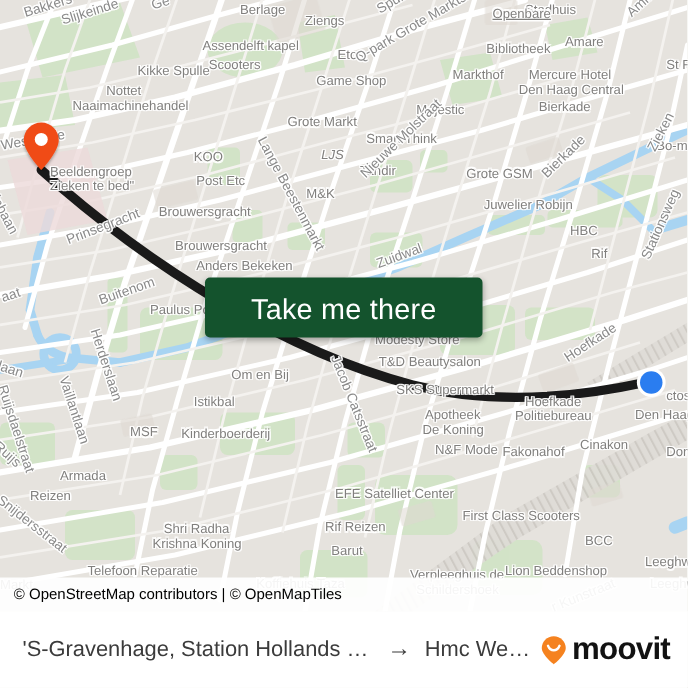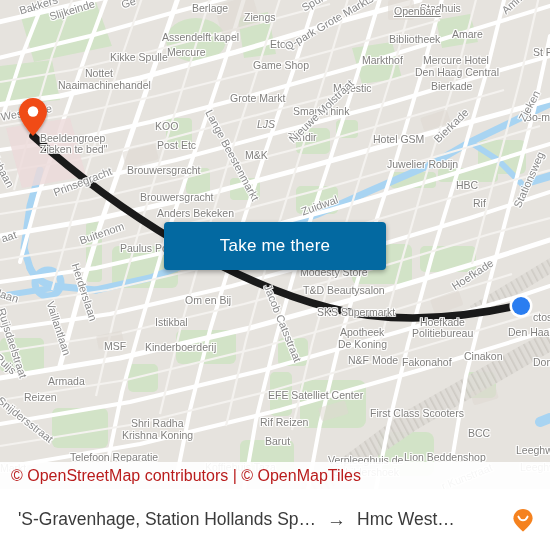--- a/index.html
+++ b/index.html
@@ -77,43 +77,43 @@
     height: 26px;
   }
 
   
   #take-me-there {
     position: absolute;
     left: 164px;
     top: 222px;
     width: 222px;
     height: 48px;
-    background: #0369a1;
+    background: #14532d;
     border: none;
     border-radius: 4px;
     color: #ffffff;
     font-family: "Liberation Sans", sans-serif;
-    font-size: 17px;
+    font-size: 23px;
     letter-spacing: .2px;
     cursor: pointer;
     box-shadow: 0 2px 5px rgba(0,0,0,.33);
     padding: 12px;
   }
 
   
   #attribution {
     position: absolute;
     left: 0;
     bottom: 0;
     width: 550px;
     height: 27px;
     line-height: 27px;
     background: rgba(255,255,255,.92);
-    color: #b91c1c;
-    font-size: 16px;
+    color: #000000;
+    font-size: 12px;
     padding-left: 11px;
     box-sizing: border-box;
     white-space: nowrap;
     margin-top: 36px;
   }
 
   
   #footer {
     position: absolute;
     left: 0;
@@ -299,38 +299,38 @@
         <div class="maplabel poi" style="left: 420px; top: 3px;">Stadhuis</div>
         <div class="maplabel street" style="left: 300px; top: 4px; transform: rotate(-30deg);">Spuistr</div>
         <div class="maplabel poi" style="left: 162px; top: 32px;">Assendelft kapel</div>
         <div class="maplabel poi" style="left: 270px; top: 39px;">Etos</div>
         <div class="maplabel poi" style="left: 394px; top: 6px; text-decoration: underline;">Openbare</div>
         <div class="maplabel poi" style="left: 389px; top: 34px;">Bibliotheek</div>
         <div class="maplabel poi" style="left: 452px; top: 29px;">Amare</div>
         <div class="maplabel street" style="left: 500px; top: 8px; transform: rotate(-42deg);">Ammunitie</div>
         <div class="maplabel street" style="left: 283px; top: 43px; transform: rotate(-30deg);">Q-park Grote Marktstraat</div>
         <div class="maplabel poi" style="left: 110px; top: 52px;">Kikke Spulle</div>
-        <div class="maplabel poi" style="left: 167px; top: 47px;">Mercure</div>
+        <div class="maplabel poi" style="left: 167px; top: 47px;">Scooters</div>
         <div class="maplabel poi" style="left: 205px; top: 60px; margin-left: 48px;">Game Shop</div>
         <div class="maplabel poi" style="left: 362px; top: 55px; text-align: right;">Markthof</div>
         <div class="maplabel poi" style="left: 423px; top: 55px;">Mercure Hotel</div>
         <div class="maplabel poi" style="left: 415px; top: 67px;">Den Haag Central</div>
         <div class="maplabel poi" style="left: 533px; top: 47px;">St F</div>
         <div class="maplabel poi" style="left: 85px; top: 68px;">Nottet</div>
         <div class="maplabel poi" style="left: 58px; top: 80px;">Naaimachinehandel</div>
         <div class="maplabel poi" style="left: 333px; top: 83px;">Majestic</div>
         <div class="maplabel poi" style="left: 431px; top: 81px;">Bierkade</div>
         <div class="maplabel poi" style="left: 230px; top: 93px;">Grote Markt</div>
         <div class="maplabel poi" style="left: 293px; top: 106px;">Smart Think</div>
         <div class="maplabel poi" style="left: 525px; top: 112px;">Bo-mij</div>
         <div class="maplabel street" style="left: 0px; top: 112px; transform: rotate(-10deg);">Westeinde</div>
         <div class="maplabel poi" style="left: 155px; top: 121px;">KOO</div>
         <div class="maplabel poi" style="left: 257px; top: 119px; font-style: italic;">LJS</div>
         <div class="maplabel poi" style="left: 288px; top: 132px;">Tandir</div>
-        <div class="maplabel poi" style="left: 373px; top: 134px;">Hotel GSM</div>
+        <div class="maplabel poi" style="left: 373px; top: 134px;">Grote GSM</div>
         <div class="maplabel street" style="left: 517px; top: 118px; transform: rotate(-62deg);">Zieken</div>
         <div class="maplabel poi" style="left: 40px; top: 133px;">Beeldengroep</div>
         <div class="maplabel poi" style="left: 40px; top: 144px;">Zieken te bed"</div>
         <div class="maplabel poi" style="left: 157px; top: 140px;">Post Etc</div>
         <div class="maplabel poi" style="left: 245px; top: 150px;">M&amp;K</div>
         <div class="maplabel poi" style="left: 387px; top: 159px;">Juwelier Robijn</div>
         <div class="maplabel street" style="left: 213px; top: 108px; transform: rotate(62deg);">Lange Beestenmarkt</div>
         <div class="maplabel street" style="left: 287px; top: 137px; transform: rotate(-44deg);">Nieuwe Molstraat</div>
         <div class="maplabel street" style="left: 432px; top: 137px; transform: rotate(-44deg);">Bierkade</div>
         <div class="maplabel poi" style="left: 127px; top: 165px;">Brouwersgracht</div>
@@ -408,16 +408,17 @@
   <div id="footer">
     <span id="trip-origin">'S-Gravenhage, Station Hollands Spo…</span>
     <span id="trip-arrow">→</span>
     <span id="trip-dest">Hmc West…</span>
 
     <div id="moovit-logo">
       <svg width="26" height="26" viewBox="0 0 26 26">
         <path d="M13,2 C7.7,2 3.4,6.2 3.4,11.4 C3.4,17 13,24.4 13,24.4 C13,24.4 22.6,17 22.6,11.4 C22.6,6.2 18.3,2 13,2 Z" fill="#f5821f"></path>
         <path d="M8.4,9.6 C8.4,9.6 9.9,13.2 13,13.2 C16.1,13.2 17.6,9.6 17.6,9.6" fill="none" stroke="#ffffff" stroke-width="1.9" stroke-linecap="round"></path>
       </svg>
+      <span id="moovit-wordmark">moovit</span>
     </div>
   </div>
 
 </div>
 
 </body></html>

